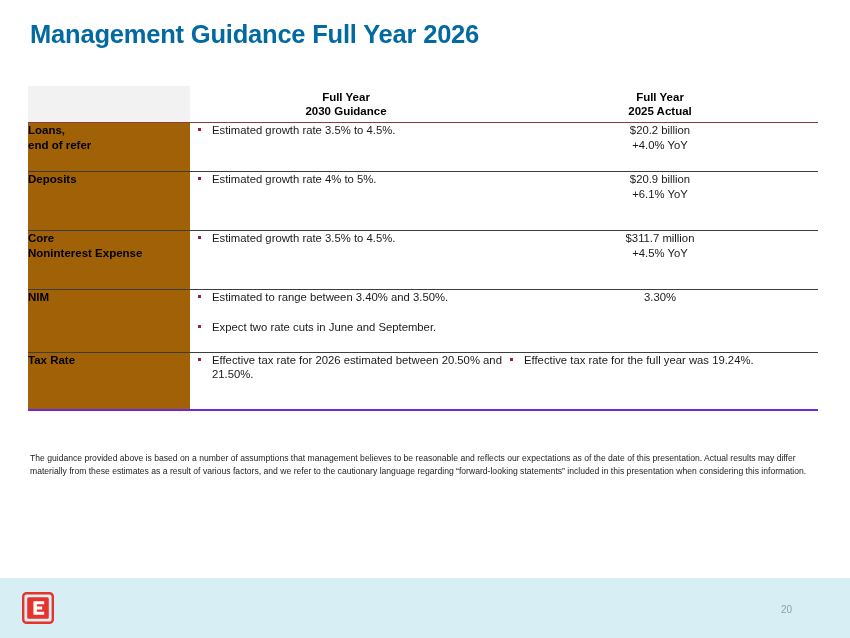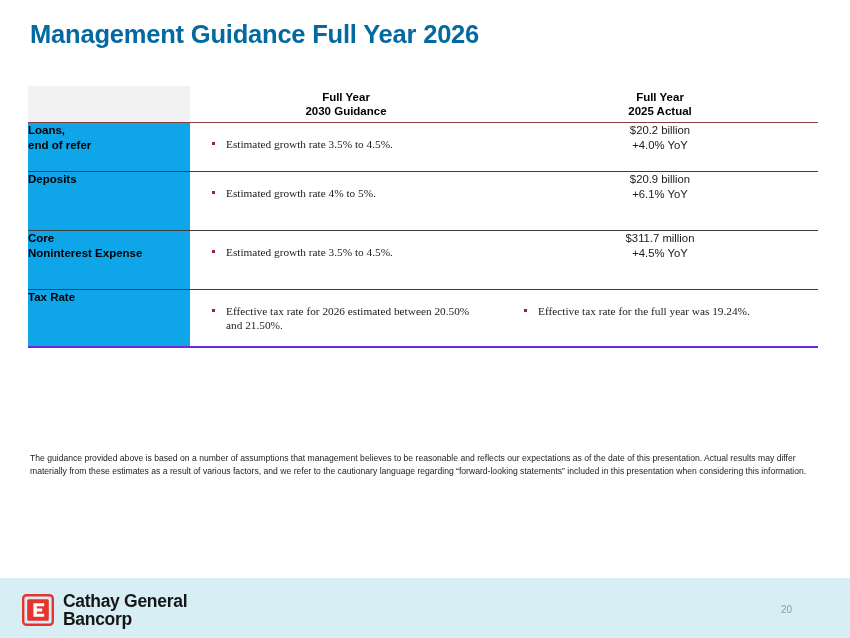--- a/index.html
+++ b/index.html
@@ -68,39 +68,38 @@
   .gt tbody td {
     padding: 0;
     vertical-align: top;
     border-bottom: 1.5px solid #3d3d3d;
   }
   .gt tbody tr:last-child td {
     border-bottom: 2px solid #6d28d9;
   }
 
   td.row-label {
-    background: #0ea5e9;
+    background: #a16207;
     font-size: 11.5px;
     font-weight: bold;
     line-height: 14.5px;
     padding: 9px 0 0 10px;
     color: #000;
   }
   td.row-label span { display: block; }
 
   td.row-guide, td.row-actual {
     padding: 9px 0 0 0;
   }
 
   
   ul.blist {
     list-style: none;
-    margin: 14px;
+    margin: 0;
     padding: 0;
-    font-family: Liberation Serif, serif;
   }
   ul.blist li {
     position: relative;
     padding-left: 22px;
     font-size: 11.3px;
     line-height: 14px;
     color: #1a1a1a;
     margin-bottom: 16px;
   }
   ul.blist li:last-child { margin-bottom: 0; }
@@ -258,20 +257,36 @@
           </ul>
         </td>
         <td class="row-actual">
           <div class="actual-centered">
             <span>$311.7 million</span>
             <span>+4.5% YoY</span>
           </div>
         </td>
       </tr>
 
+      <tr class="r-nim">
+        <td class="row-label">
+          <span>NIM</span>
+        </td>
+        <td class="row-guide">
+          <ul class="blist">
+            <li>Estimated to range between 3.40% and 3.50%.</li>
+            <li>Expect two rate cuts in June and September.</li>
+          </ul>
+        </td>
+        <td class="row-actual">
+          <div class="actual-centered">
+            <span>3.30%</span>
+          </div>
+        </td>
+      </tr>
 
       <tr class="r-tax">
         <td class="row-label">
           <span>Tax Rate</span>
         </td>
         <td class="row-guide">
           <ul class="blist">
             <li>Effective tax rate for 2026 estimated between 20.50% and 21.50%.</li>
           </ul>
         </td>
@@ -291,20 +306,16 @@
 <div class="footer-band">
 
   <div class="logo-wrap">
     <div class="logo-mark">
       <svg width="32" height="32" viewBox="0 0 32 32" aria-hidden="true">
         <rect x="1.2" y="1.2" width="29.6" height="29.6" rx="3.4" ry="3.4" fill="none" stroke="#e8322c" stroke-width="2.4"></rect>
         <rect x="5.2" y="5.2" width="21.6" height="21.6" rx="1.6" ry="1.6" fill="#e8322c"></rect>
         <path d="M22.2 9.2 L11.4 9.2 L11.4 22.8 L22.2 22.8 L22.2 19.8 L14.8 19.8 L14.8 17.6 L20.2 17.6 L20.2 14.6 L14.8 14.6 L14.8 12.3 L22.2 12.3 Z" fill="#ffffff"></path>
       </svg>
     </div>
-    <div class="logo-text">
-      <span>Cathay General</span>
-      <span>Bancorp</span>
-    </div>
   </div>
 
   <div class="page-number">20</div>
 </div>
 
 </body></html>

